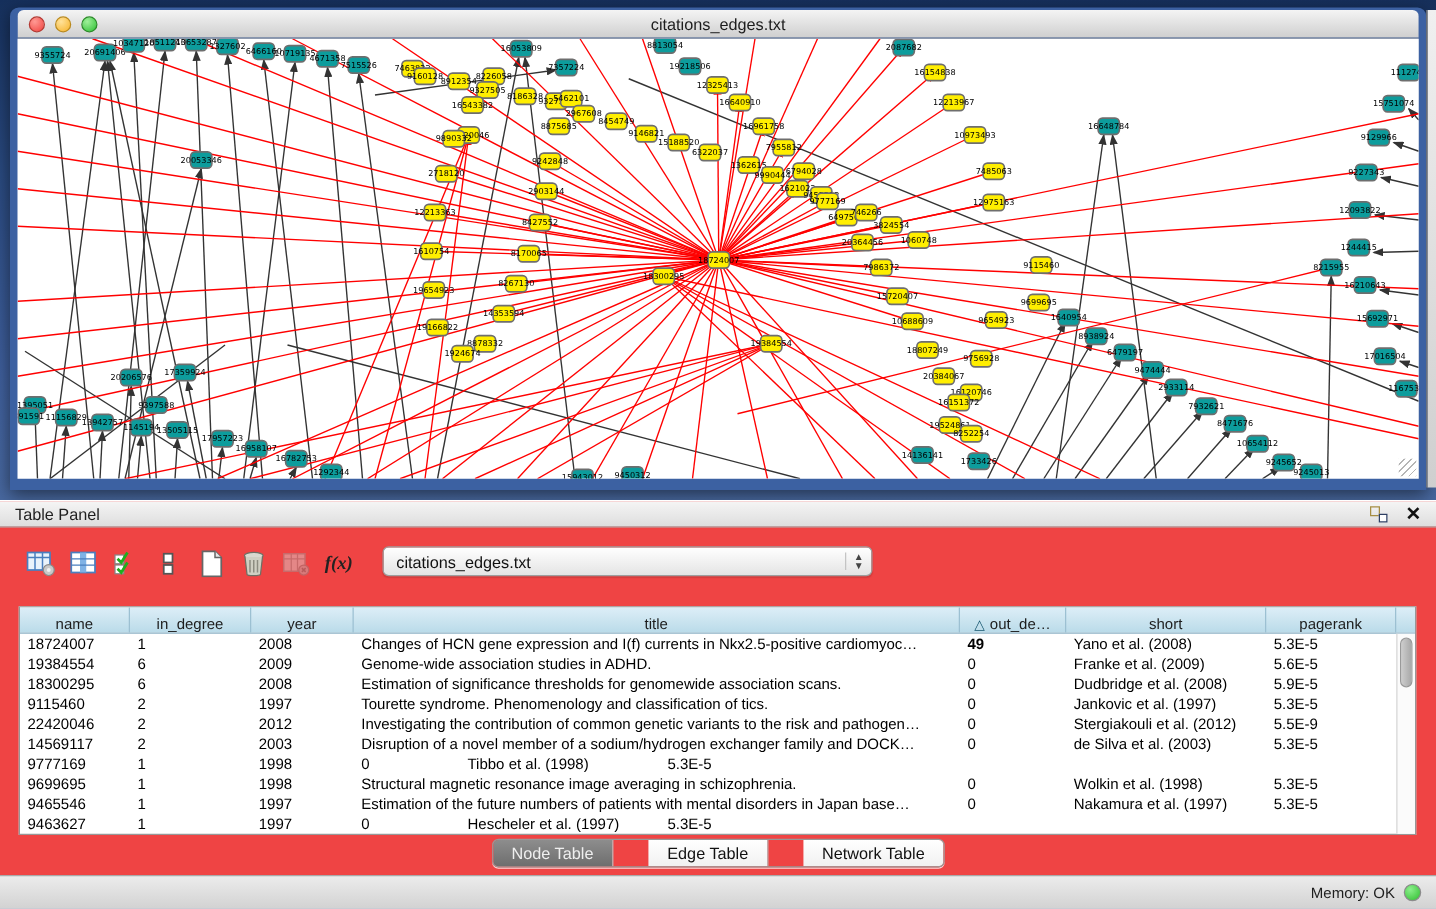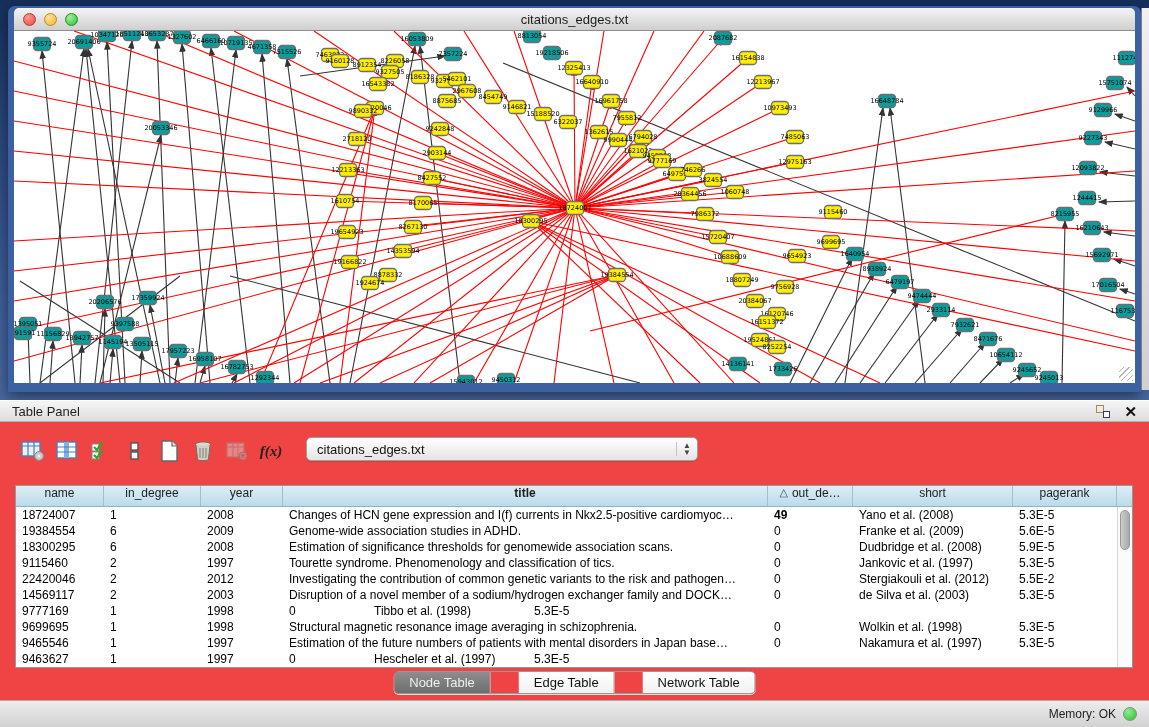--- a/index.html
+++ b/index.html
@@ -66,21 +66,21 @@
     font-size:13px; color:#111; box-shadow:0 1px 1px rgba(0,0,0,.12);
   }
   .combo .cval { flex:1; }
   .combo .stepper { font-size:8px; color:#444; line-height:7px; text-align:center; padding-left:6px; border-left:1px solid #c4c4c4;}
   .table-wrap {
     position:absolute; left:15px; top:85px; width:1118px; height:183px;
     border:1px solid #979797; background:#fff; display:flex; flex-direction:column;
   }
   .thead { display:flex; height:21px; flex:0 0 21px; background:linear-gradient(#ddeef7,#badbe9); border-bottom:1px solid #8fb3c6; }
   .th {
-    display:flex; align-items:flex-start; justify-content:center;
+    display:flex; align-items:flex-end; justify-content:center;
     font-size:12px; color:#1d1d1d; border-right:1px solid #9cc0d2; overflow:hidden; white-space:nowrap;
   }
   .th .sort-glyph { color:#14546e; margin-right:4px; font-size:11px; }
   .tbody { flex:1; display:flex; }
   .rows { flex:1; overflow:hidden; }
   .tr { display:flex; height:16px; align-items:center; }
   .td { font-size:12px; color:#000; padding-left:6px; overflow:hidden; white-space:nowrap; }
   .vscroll { flex:0 0 15px; background:#fbfbfb; border-left:1px solid #d6d6d6; position:relative; }
   .vthumb { position:absolute; left:2px; right:2px; top:3px; height:40px; border-radius:6px;
     background:linear-gradient(90deg,#cdcdcd,#a9a9a9); border:1px solid #9a9a9a; }
@@ -825,21 +825,21 @@
     <div class="thead" id="thead">
         <div class="th" style="width: 88px;">
           <span>name</span>
         </div>
         <div class="th" style="width: 97px;">
           <span>in_degree</span>
         </div>
         <div class="th" style="width: 82px;">
           <span>year</span>
         </div>
-        <div class="th" style="width: 485px; font-weight: bold;">
+        <div class="th" style="width: 485px;">
           <span>title</span>
         </div>
         <div class="th" style="width: 85px;">
           <span class="sort-glyph">△</span>
           <span>out_de…</span>
         </div>
         <div class="th" style="width: 160px;">
           <span>short</span>
         </div>
         <div class="th" style="width: 104px;">
@@ -884,21 +884,21 @@
             <div class="td" style="width: 160px;">Jankovic et al. (1997)</div>
             <div class="td" style="width: 104px;">5.3E-5</div>
           </div>
           <div class="tr">
             <div class="td" style="width: 88px;">22420046</div>
             <div class="td" style="width: 97px;">2</div>
             <div class="td" style="width: 82px;">2012</div>
             <div class="td" style="width: 485px;">Investigating the contribution of common genetic variants to the risk and pathogen…</div>
             <div class="td" style="width: 85px;">0</div>
             <div class="td" style="width: 160px;">Stergiakouli et al. (2012)</div>
-            <div class="td" style="width: 104px;">5.5E-2</div>
+            <div class="td" style="width: 104px;">5.5E-9</div>
           </div>
           <div class="tr">
             <div class="td" style="width: 88px;">14569117</div>
             <div class="td" style="width: 97px;">2</div>
             <div class="td" style="width: 82px;">2003</div>
             <div class="td" style="width: 485px;">Disruption of a novel member of a sodium/hydrogen exchanger family and DOCK…</div>
             <div class="td" style="width: 85px;">0</div>
             <div class="td" style="width: 160px;">de Silva et al. (2003)</div>
             <div class="td" style="width: 104px;">5.3E-5</div>
           </div>

